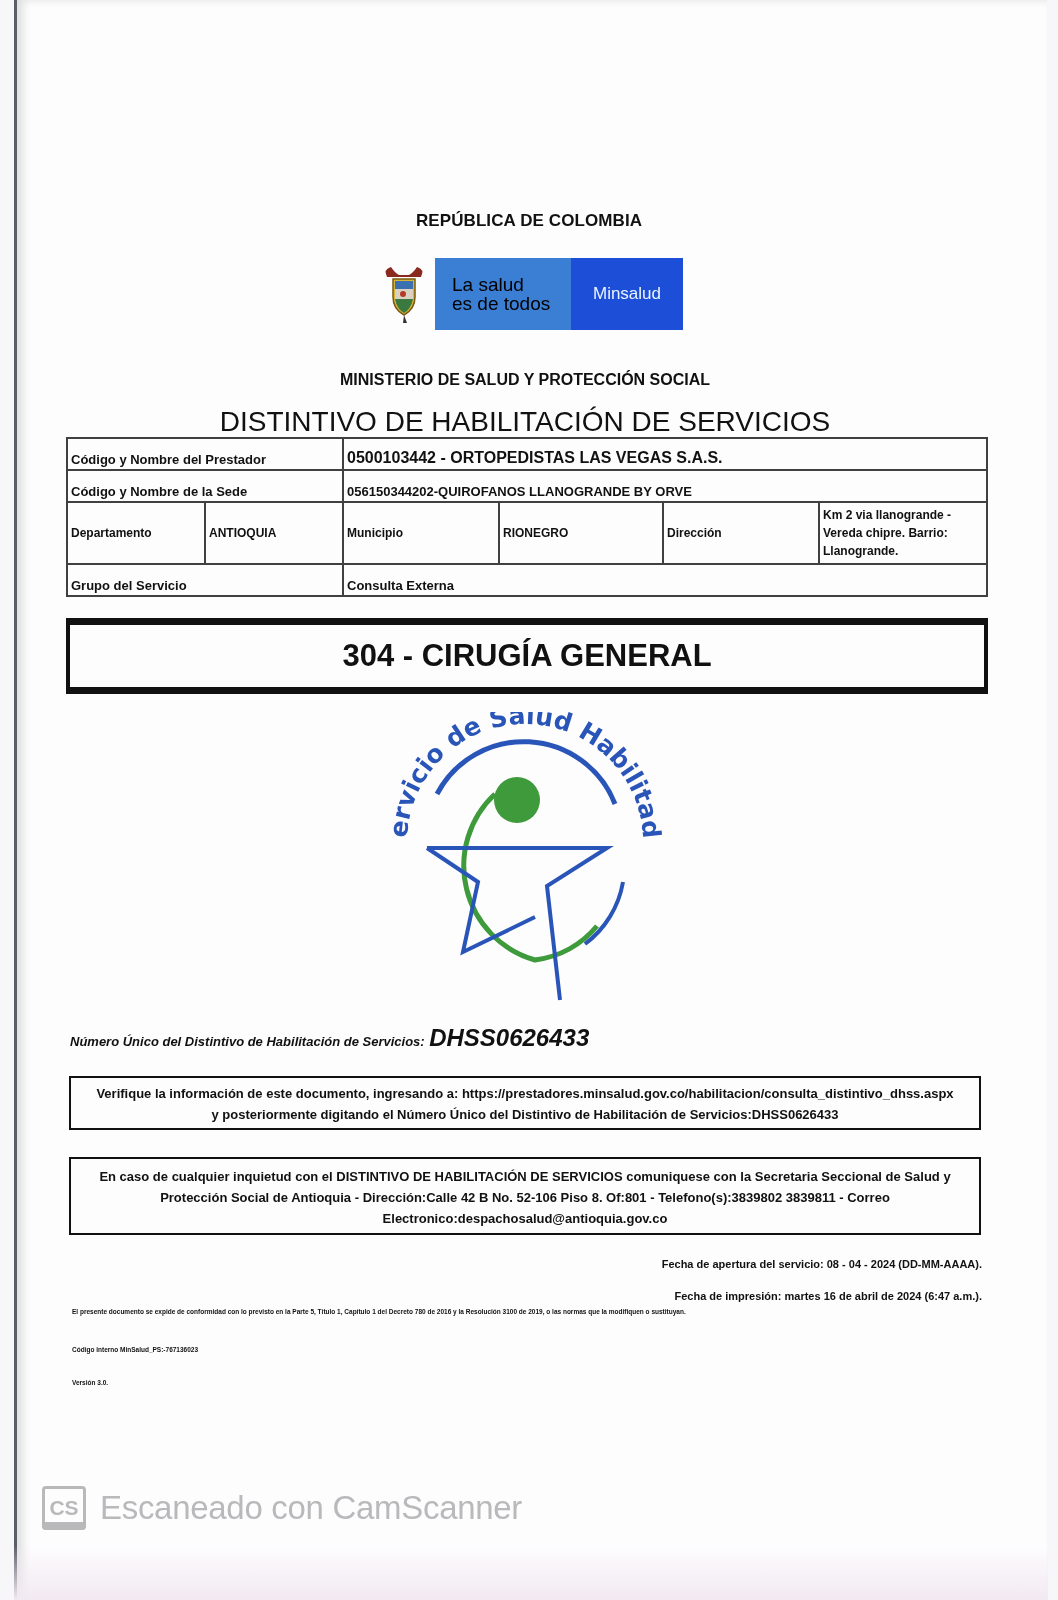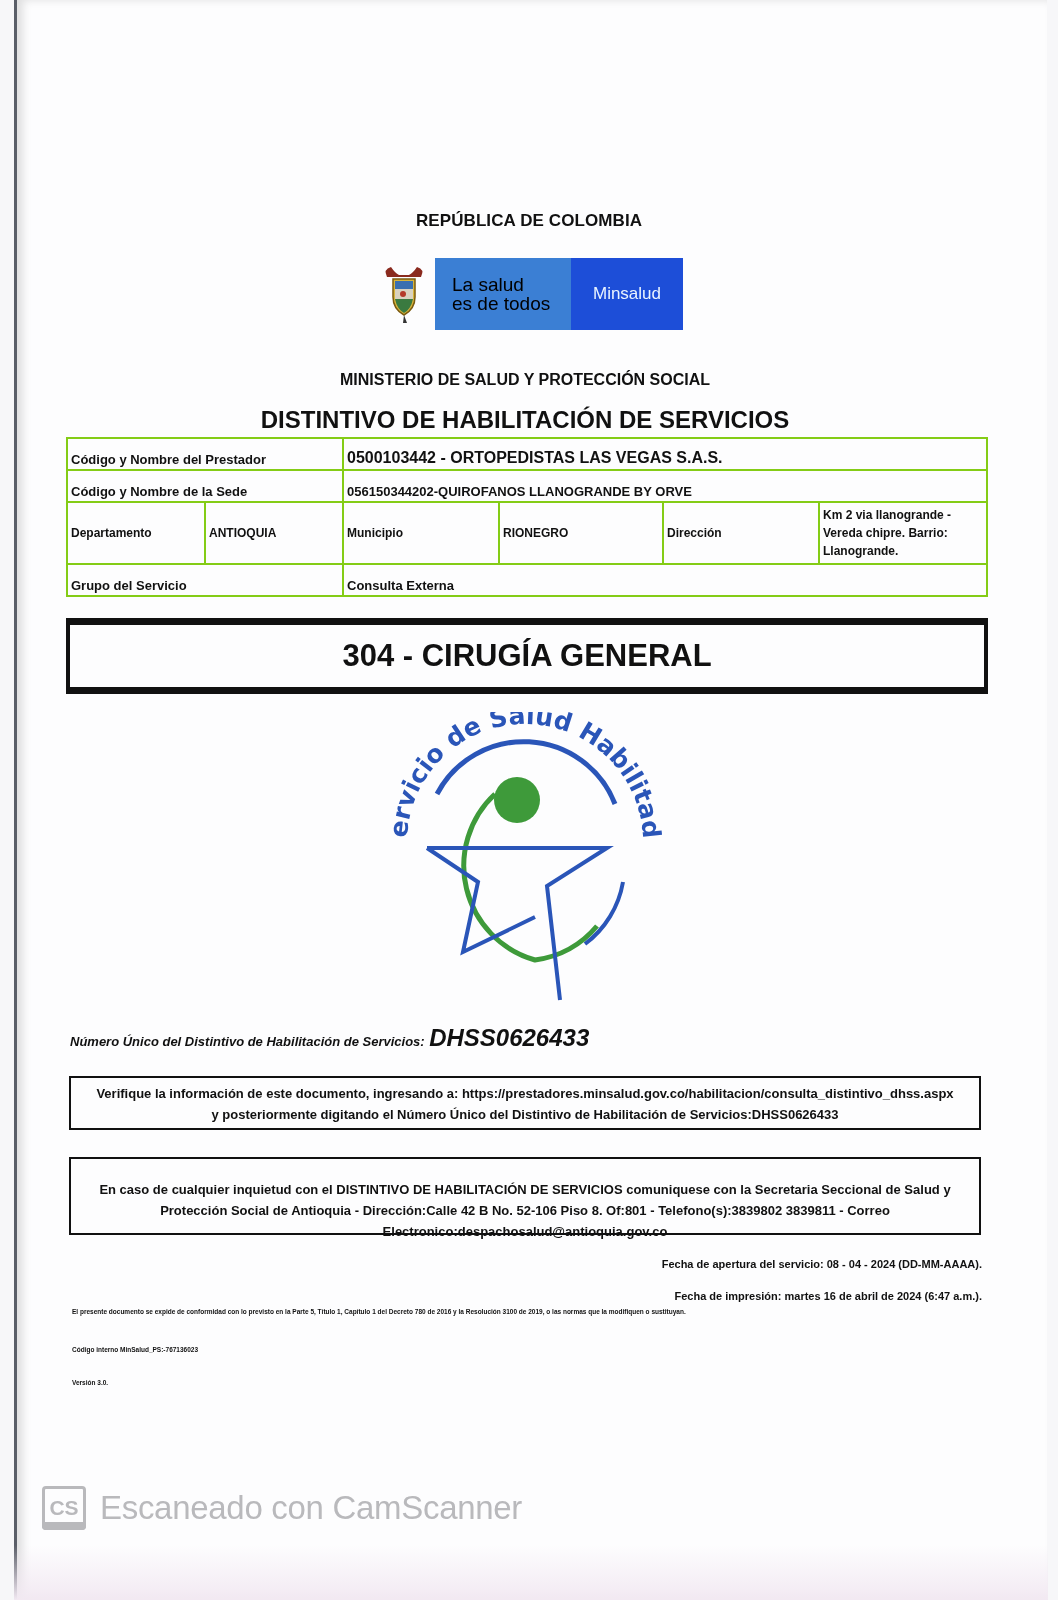--- a/index.html
+++ b/index.html
@@ -33,49 +33,49 @@
   .logo-right {
     width: 112px; height: 72px; background: #1d4ed8; color: #eaf4ff;
     font-size: 17px; display: flex; align-items: center; justify-content: center;
   }
   .ministerio {
     left: 0; width: 1050px; top: 371px; text-align: center;
     font-weight: bold; font-size: 16px;
   }
   .distintivo {
     left: 0; width: 1050px; top: 406px; text-align: center;
-    font-weight: bold; font-size: 24px;
+    font-weight: normal; font-size: 28px;
   }
   table.info {
     position: absolute; left: 66px; top: 437px; width: 920px;
     border-collapse: collapse; table-layout: fixed;
   }
   table.info td {
-    border: 2px solid #84cc16; font-weight: bold; font-size: 13px;
+    border: 2px solid #404040; font-weight: bold; font-size: 13px;
     padding: 2px 3px; vertical-align: bottom; height: 26px;
   }
   table.info td.big { font-size: 16px; border-radius: 12px; }
   table.info tr.row3 td { height: 56px; vertical-align: middle; font-size: 12px; }
   table.info td.addr { font-size: 12px; line-height: 18px; vertical-align: top; }
   .service-box {
     left: 66px; top: 618px; width: 914px; height: 62px;
     border: 4px solid #111; border-top-width: 7px; border-bottom-width: 7px;
     display: flex; align-items: center; justify-content: center;
     font-weight: bold; font-size: 31px;
   }
   .seal { left: 385px; top: 712px; width: 280px; height: 300px; }
   .numero-line { left: 70px; top: 1024px; font-weight: bold; font-style: italic; }
   .numero-label { font-size: 13px; }
   .numero-value { font-size: 24px; }
   .box {
     border: 2px solid #111; font-weight: bold; font-size: 13px;
     text-align: center; line-height: 21px; box-sizing: border-box;
   }
   .verify-box { left: 69px; top: 1076px; width: 912px; height: 54px; padding-top: 5px; }
-  .contact-box { left: 69px; top: 1157px; width: 912px; height: 78px; padding-top: 20px; }
+  .contact-box { left: 69px; top: 1157px; width: 912px; height: 78px; padding-top: 7px; }
   .fecha { right: 76px; font-weight: bold; font-size: 11px; }
   .fecha-apertura { top: 1258px; }
   .fecha-impresion { top: 1290px; }
   .legal { left: 72px; top: 1308px; font-weight: bold; font-size: 6.5px; }
   .codigo { left: 72px; top: 1346px; font-weight: bold; font-size: 6.5px; }
   .version { left: 72px; top: 1379px; font-weight: bold; font-size: 6.5px; }
   .watermark { left: 42px; top: 1486px; display: flex; align-items: center; color: #b9b9bc; }
   .cs-icon {
     width: 44px; height: 44px; border: 3px solid #b9b9bc; border-radius: 4px;
     box-sizing: border-box; display: flex; align-items: center; justify-content: center;

